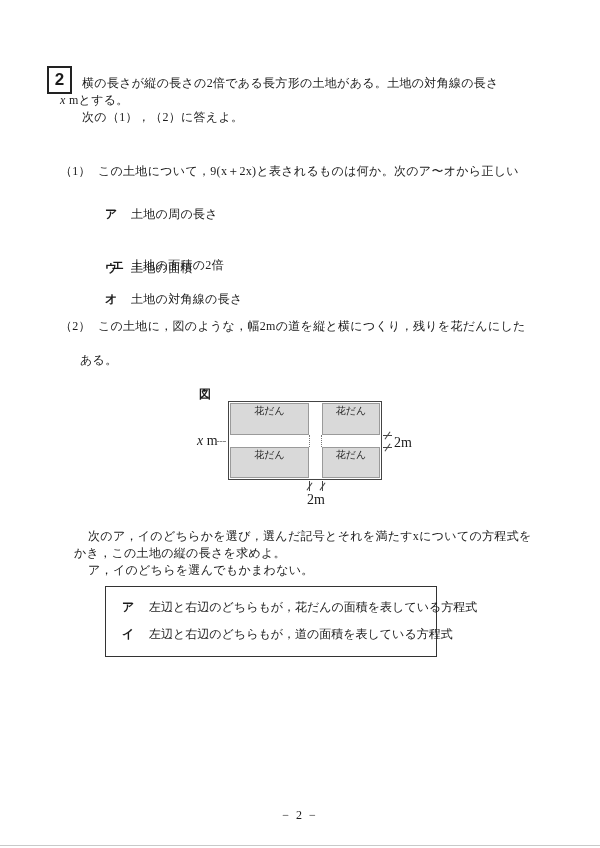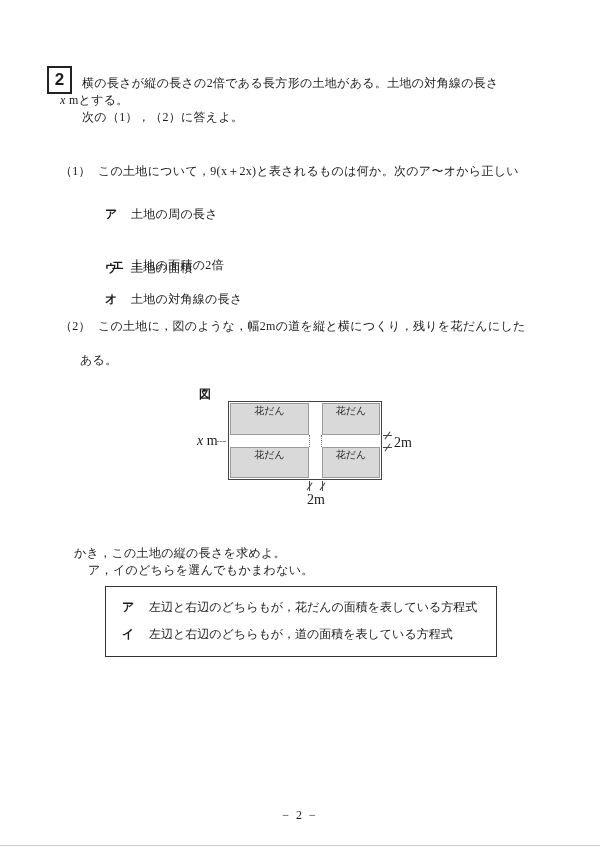--- a/index.html
+++ b/index.html
@@ -39,21 +39,21 @@
     position: absolute; left: 309px; top: 435px; width: 13px; height: 12px;
     border-left: 1px dotted #777; border-right: 1px dotted #777;
   }
   .dim-h { position: absolute; height: 1px; background: #444; }
   .dim-v { position: absolute; width: 1px; background: #444; }
   .tick { position: absolute; width: 9px; height: 1px; background: #444; transform: rotate(-55deg); }
   .fig-label { position: absolute; font-size: 14px; }
   .dash-left { position: absolute; left: 216px; top: 441px; width: 10px; border-top: 1px dashed #888; }
   
   .opt-box {
-    position: absolute; left: 105px; top: 586px; width: 392px;
+    position: absolute; left: 105px; top: 586px; width: 332px;
     border: 1px solid #333; padding: 12px 25px 13px 16px;
   }
   .opt-row { margin-bottom: 10px; font-size: 12px; white-space: nowrap; }
   .opt-row:last-child { margin-bottom: 0; }
   .opt-row .lbl { display: inline-block; width: 27px; }
   .page-num { position: absolute; left: 0; right: 0; top: 808px; text-align: center; font-size: 12px; letter-spacing: 2px; }
   .bottom-edge { position: absolute; left: 0; right: 0; bottom: 2px; border-top: 1px solid #c9c9c9; }
 </style>
 </head>
 <body>
@@ -116,20 +116,21 @@
   <div class="tick" style="left:383px; top:435px;"></div>
   <div class="tick" style="left:383px; top:447px;"></div>
   <div class="fig-label" style="left:394px; top:435px;">2m</div>
 
   <div class="dim-v" style="left:309px; top:481px; height:10px;"></div>
   <div class="dim-v" style="left:322px; top:481px; height:10px;"></div>
   <div class="tick" style="left:305px; top:486px;"></div>
   <div class="tick" style="left:318px; top:486px;"></div>
   <div class="fig-label" style="left:300px; top:492px; width:32px; text-align:center;">2m</div>
 
+  <div class="t" style="left:88px; top:529px;">次のア，イのどちらかを選び，選んだ記号とそれを満たすxについての方程式を</div>
   <div class="t" style="left:74px; top:546px;">かき，この土地の縦の長さを求めよ。</div>
   <div class="t" style="left:88px; top:563px;">ア，イのどちらを選んでもかまわない。</div>
 
   <div class="opt-box">
     <div class="opt-row">
       <span class="lbl">ア</span><span>左辺と右辺のどちらもが，花だんの面積を表している方程式</span>
     </div>
     <div class="opt-row">
       <span class="lbl">イ</span><span>左辺と右辺のどちらもが，道の面積を表している方程式</span>
     </div>

